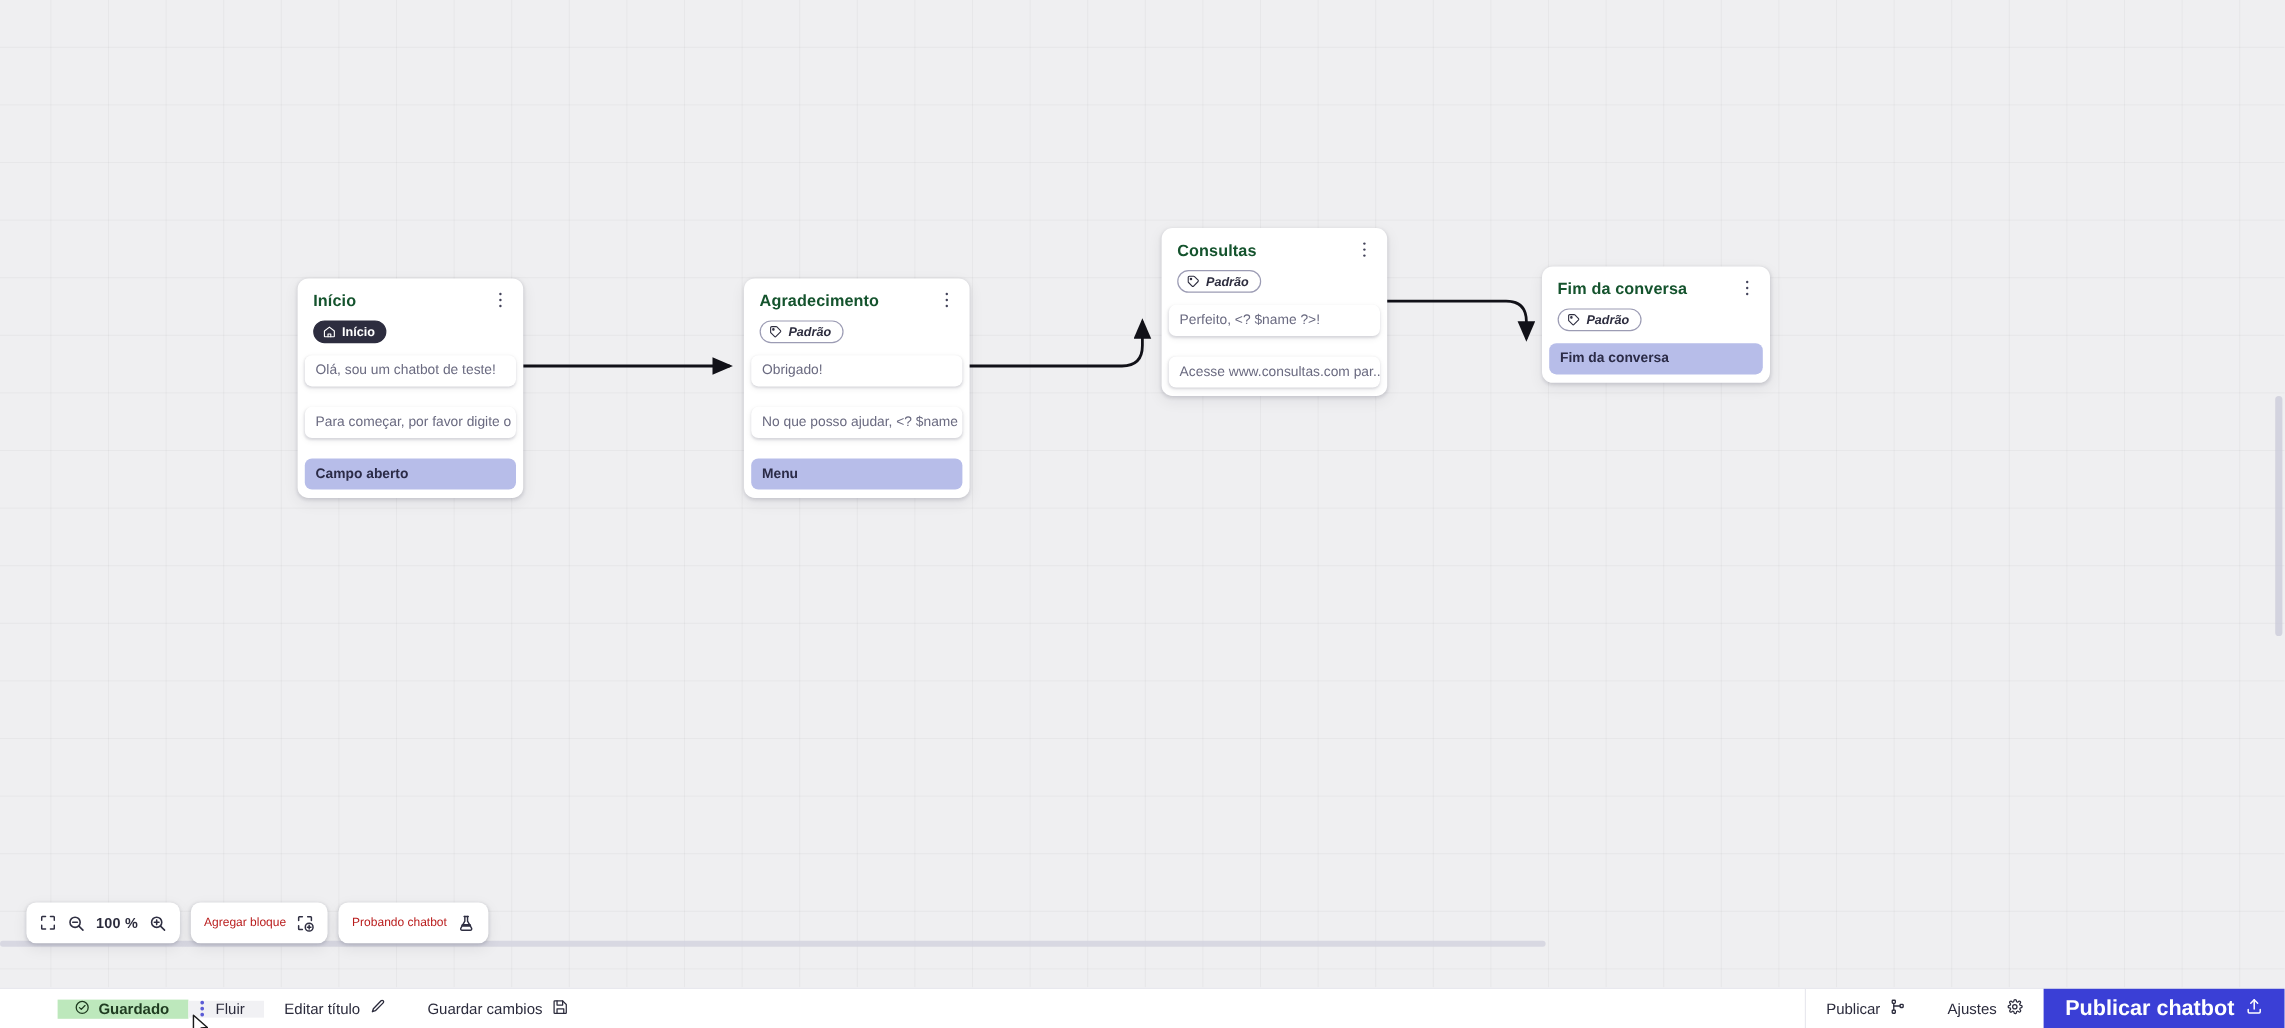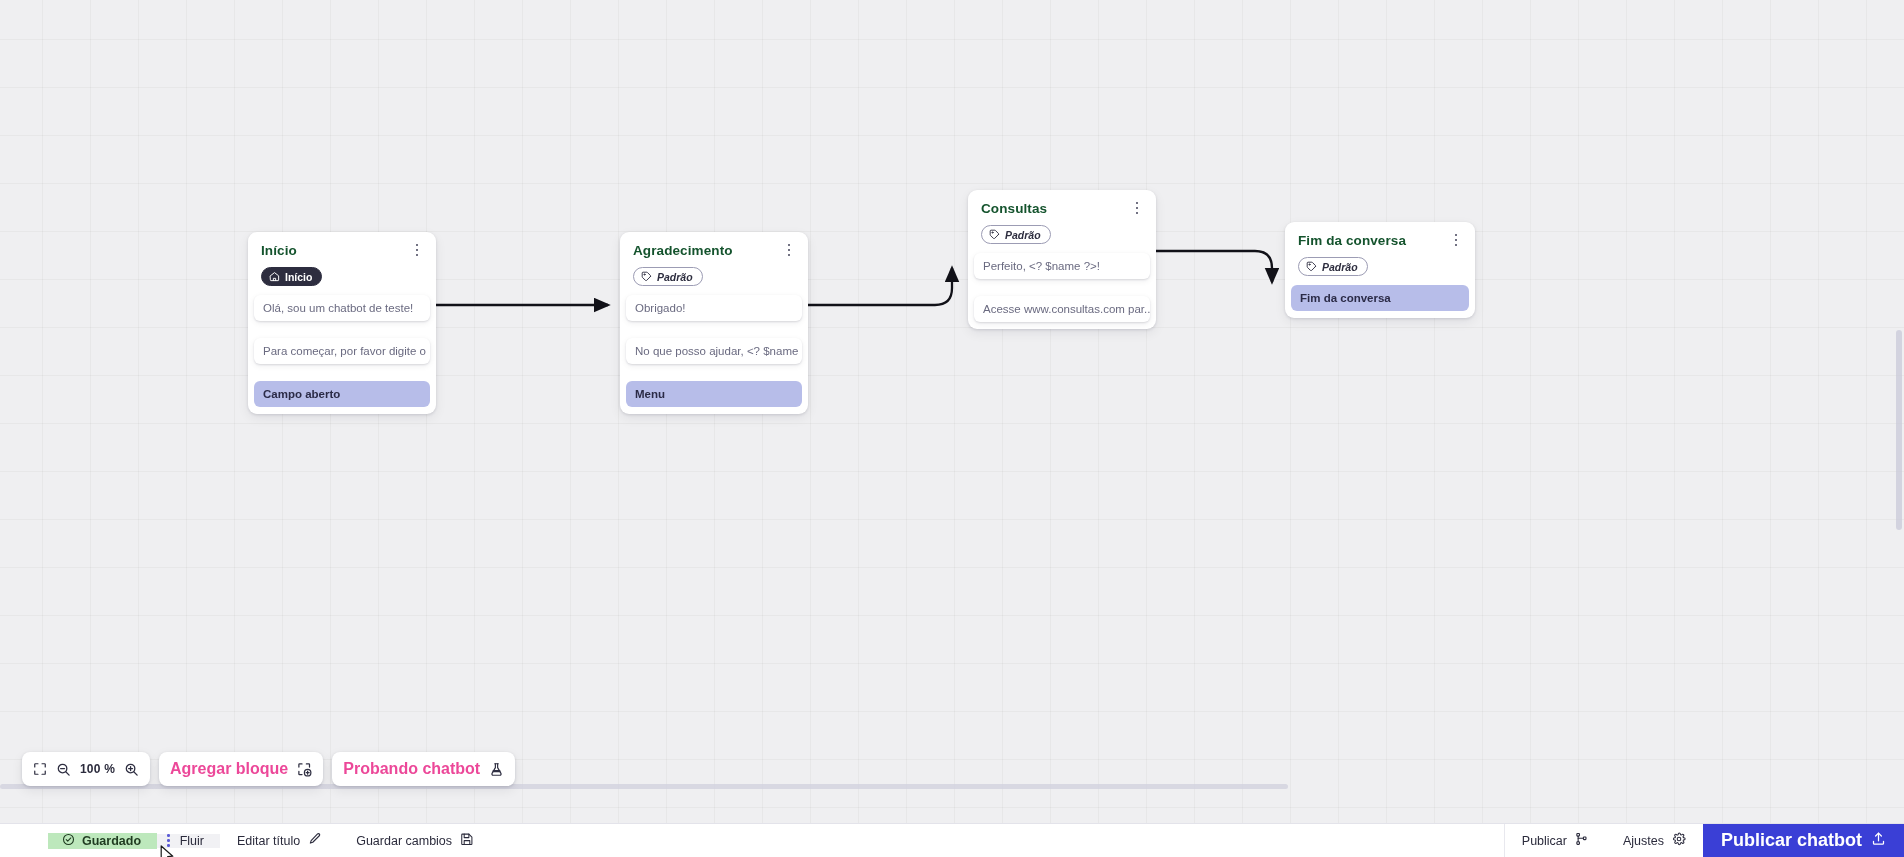--- a/index.html
+++ b/index.html
@@ -174,24 +174,23 @@
     color: #2f2f42;
   }
   .zoom-label {
     font-size: 12px;
     font-weight: 700;
     color: #2b2b3c;
     letter-spacing: 0.2px;
     user-select: none;
   }
   .tool-text {
-    font-size: 16px;
-    color: #ec4899;
-    white-space: nowrap;
-    font-weight: bold;
+    font-size: 10px;
+    color: #b91c1c;
+    white-space: nowrap;
   }
 
   
   #statusbar {
     position: absolute;
     left: 0;
     bottom: 0;
     width: 1904px;
     height: 34px;
     background: #ffffff;

